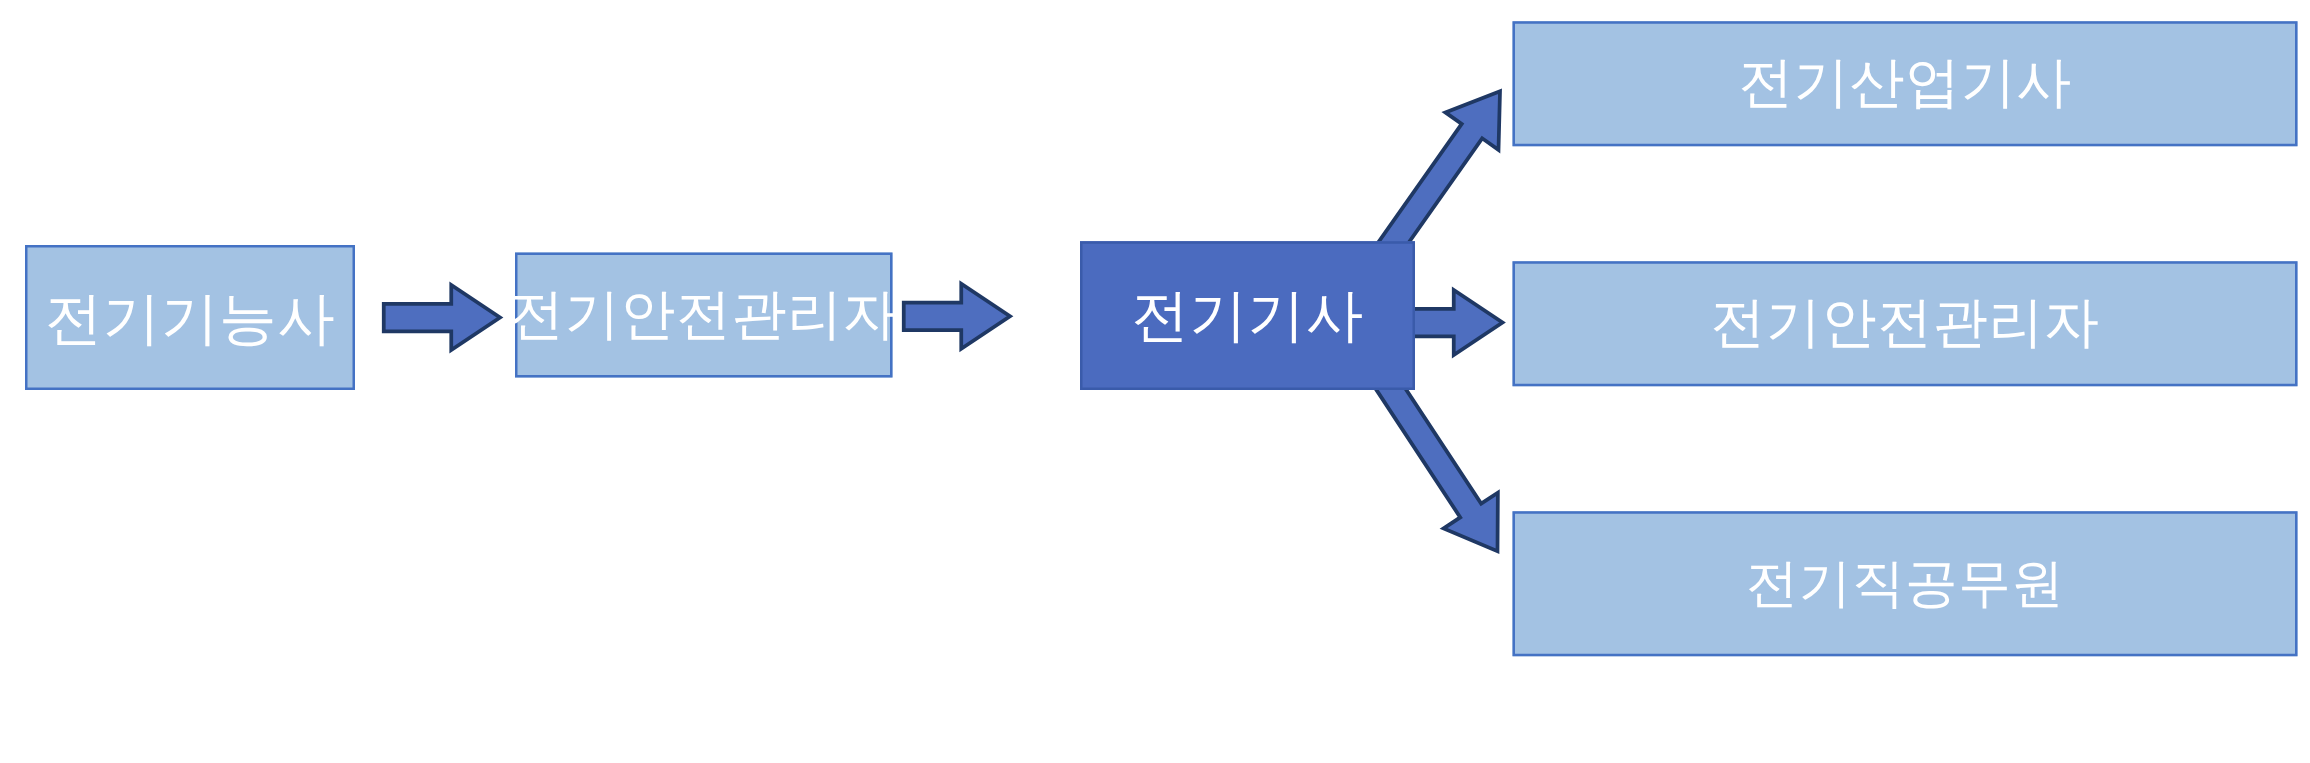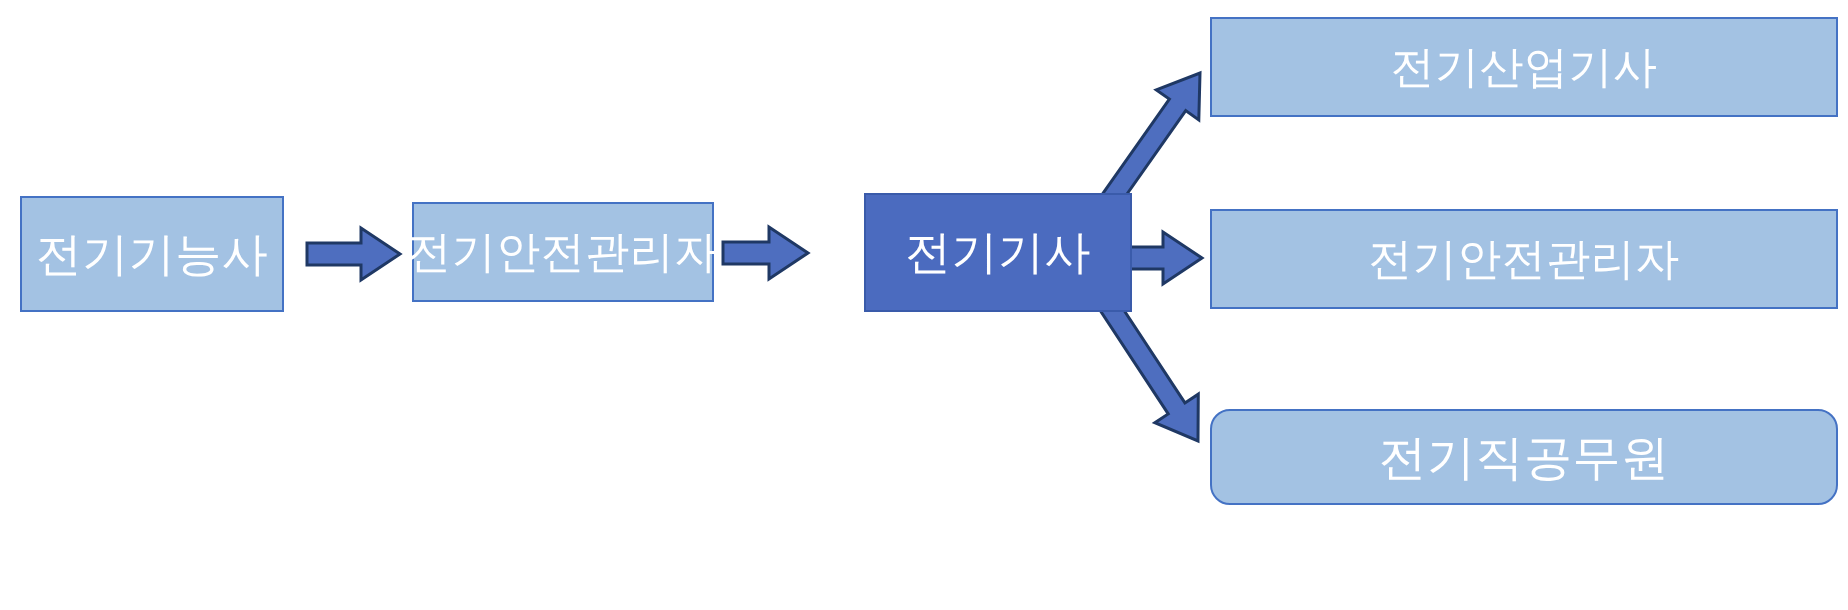--- a/index.html
+++ b/index.html
@@ -77,18 +77,18 @@
       </div>
       <div class="node dark" style="left: 820px; top: 193px; width: 268px; height: 119px; font-size: 46px;">
         <span class="node-label">전기기사</span>
       </div>
       <div class="node light" style="left: 1210px; top: 17px; width: 628px; height: 100px; font-size: 44px;">
         <span class="node-label">전기산업기사</span>
       </div>
       <div class="node light" style="left: 1210px; top: 209px; width: 628px; height: 100px; font-size: 44px;">
         <span class="node-label">전기안전관리자</span>
       </div>
-      <div class="node light" style="left: 1210px; top: 409px; width: 628px; height: 96px; font-size: 48px; border-radius: 20px;">
+      <div class="node light" style="left: 1210px; top: 409px; width: 628px; height: 116px; font-size: 42px;">
         <span class="node-label">전기직공무원</span>
       </div>
     </div>
 
 </div>
 
 </body></html>

